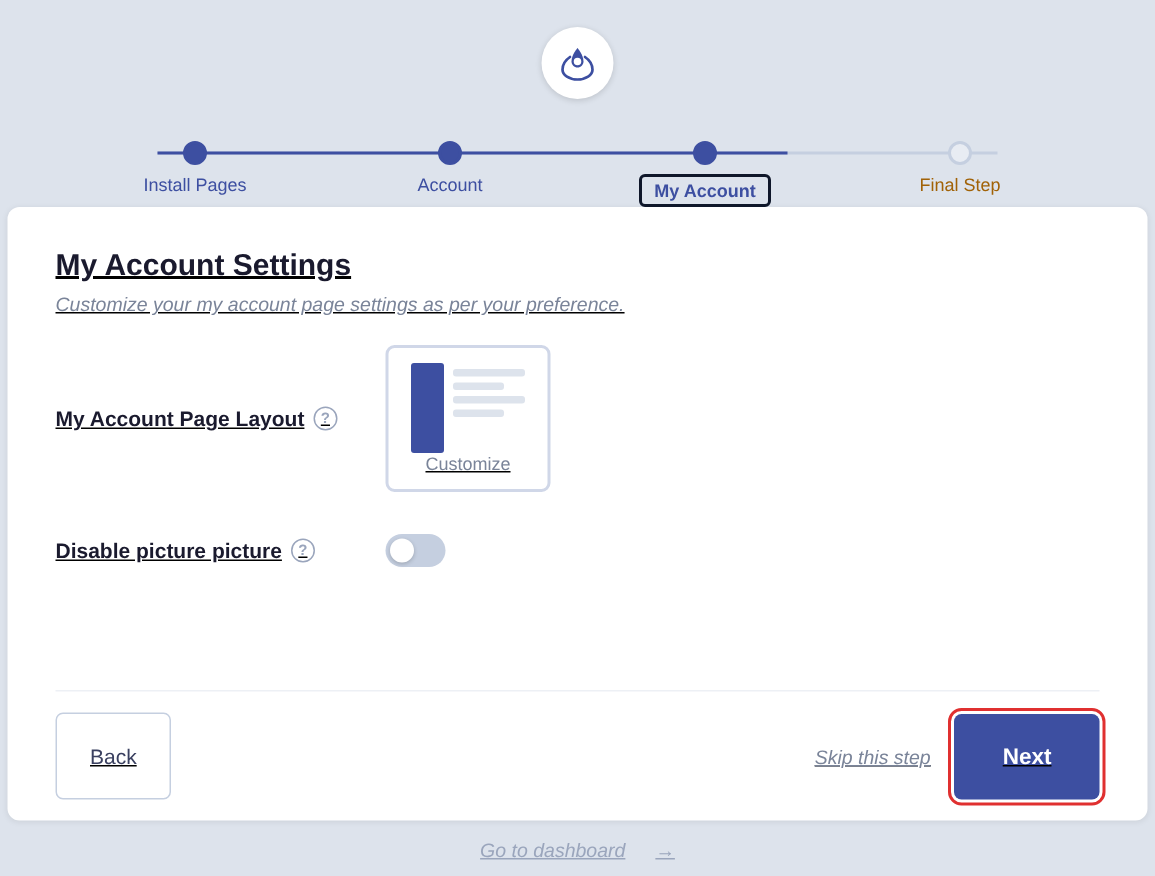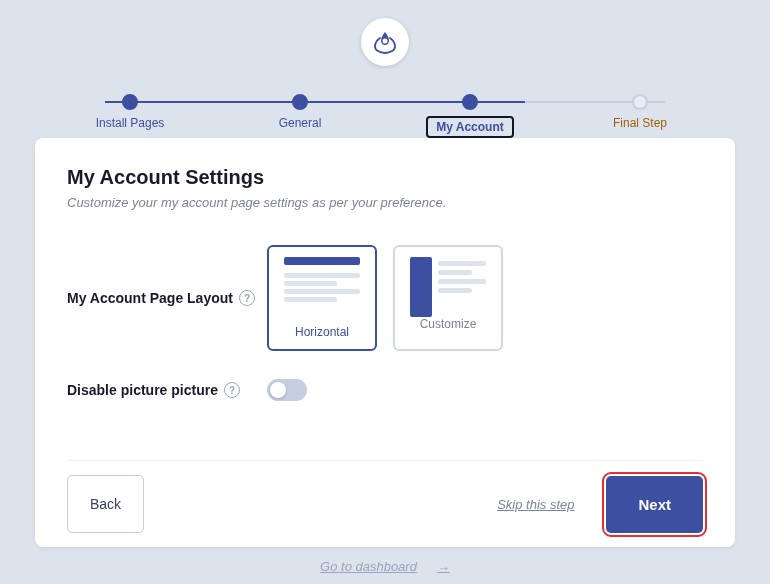--- a/index.html
+++ b/index.html
@@ -105,46 +105,48 @@
 
     .step-box {
       border: 2px solid #0f172a;
       border-radius: 4px;
       padding: 2px 8px;
     }
 
     .main-card {
       background: #fff;
       border-radius: 8px;
-      width: 700px;
+      width: 760px;
       padding: 28px 32px 0 32px;
       box-shadow: 0 1px 4px rgba(0,0,0,0.08);
       flex: 1;
       display: flex;
       flex-direction: column;
+      text-decoration: underline;
     }
 
     .card-title {
       font-size: 20px;
       font-weight: 700;
       color: #1a1a2e;
       margin-bottom: 6px;
     }
 
     .card-subtitle {
       font-size: 13px;
       color: #7a8499;
       font-style: italic;
-      margin-bottom: 35px;
+      margin-bottom: 20px;
     }
 
     .form-row {
       display: flex;
       align-items: center;
       margin-bottom: 28px;
+      gap: 20px;
     }
 
     .form-label {
       display: flex;
       align-items: center;
       gap: 6px;
       font-size: 14px;
       font-weight: 600;
       color: #1a1a2e;
       min-width: 200px;
@@ -303,21 +305,21 @@
       padding: 20px 22px;
       font-size: 14px;
       color: #3a4060;
       cursor: pointer;
       font-weight: 500;
     }
 
     .footer-right {
       display: flex;
       align-items: center;
-      gap: 32px;
+      gap: 16px;
     }
 
     .skip-link {
       font-size: 13px;
       color: #7a8499;
       font-style: italic;
       text-decoration: underline;
       cursor: pointer;
     }
 
@@ -364,21 +366,21 @@
   <div class="steps-line-container">
     <div class="steps-line-active"></div>
   </div>
 
   <div class="step-item">
     <div class="step-dot active"></div>
     <span class="step-label">Install Pages</span>
   </div>
   <div class="step-item">
     <div class="step-dot active"></div>
-    <span class="step-label">General</span>
+    <span class="step-label">Account</span>
   </div>
   <div class="step-item">
     <div class="step-dot active"></div>
     <span class="step-label highlighted step-box">My Account</span>
   </div>
   <div class="step-item">
     <div class="step-dot inactive"></div>
     <span class="step-label inactive">Final Step</span>
   </div>
 </div>
@@ -387,32 +389,20 @@
   <div class="card-title">My Account Settings</div>
   <div class="card-subtitle">Customize your my account page settings as per your preference.</div>
 
   <div class="form-row">
     <div class="form-label">
       <span>My Account Page Layout</span>
       <div class="help-icon">?</div>
     </div>
     <div class="layout-options">
 
-      <div class="layout-option selected">
-        <div class="layout-preview">
-          <div class="layout-preview-h-bar-top"></div>
-          <div class="layout-preview-h-lines">
-            <div class="layout-preview-h-line"></div>
-            <div class="layout-preview-h-line short"></div>
-            <div class="layout-preview-h-line"></div>
-            <div class="layout-preview-h-line short"></div>
-          </div>
-        </div>
-        <span class="layout-label">Horizontal</span>
-      </div>
 
       <div class="layout-option">
         <div class="layout-preview-v">
           <div class="layout-preview-v-col"></div>
           <div class="layout-preview-v-lines">
             <div class="layout-preview-v-line"></div>
             <div class="layout-preview-v-line short"></div>
             <div class="layout-preview-v-line"></div>
             <div class="layout-preview-v-line short"></div>
           </div>

